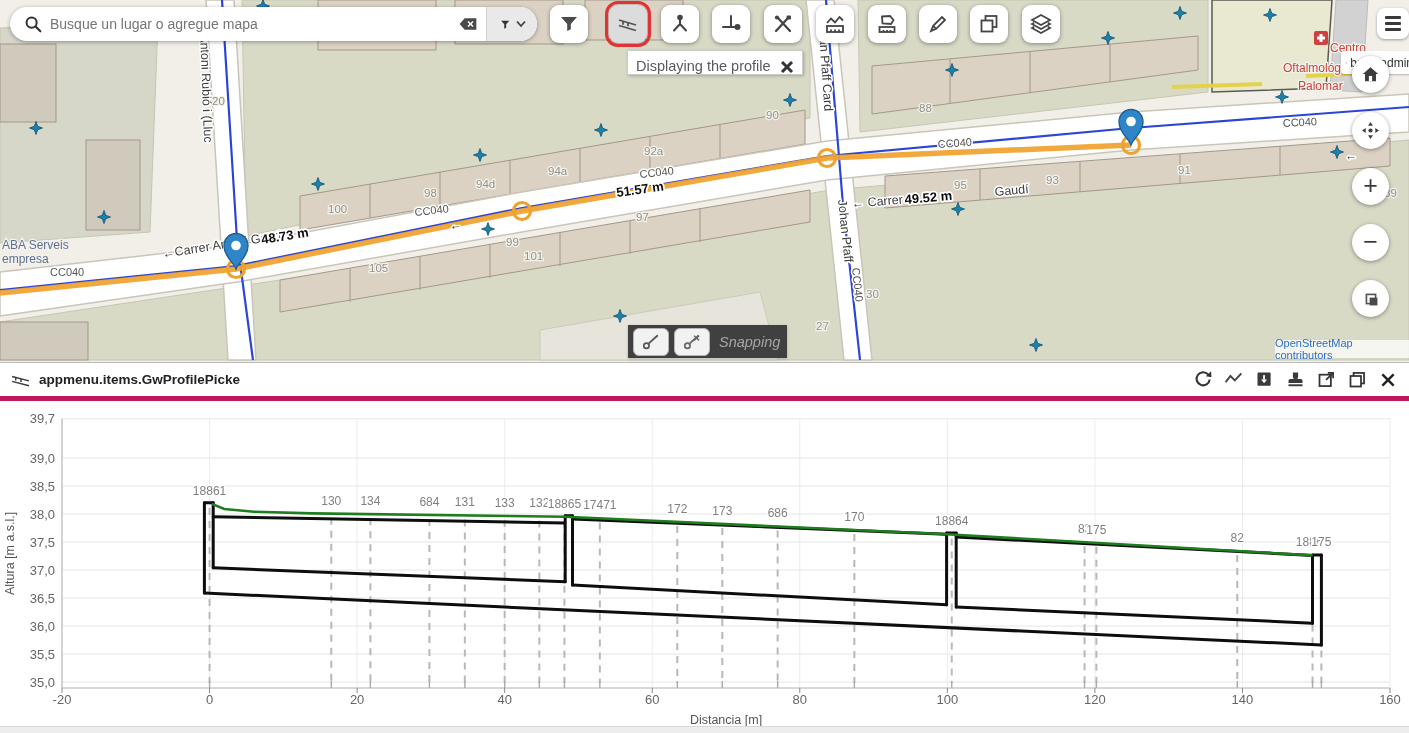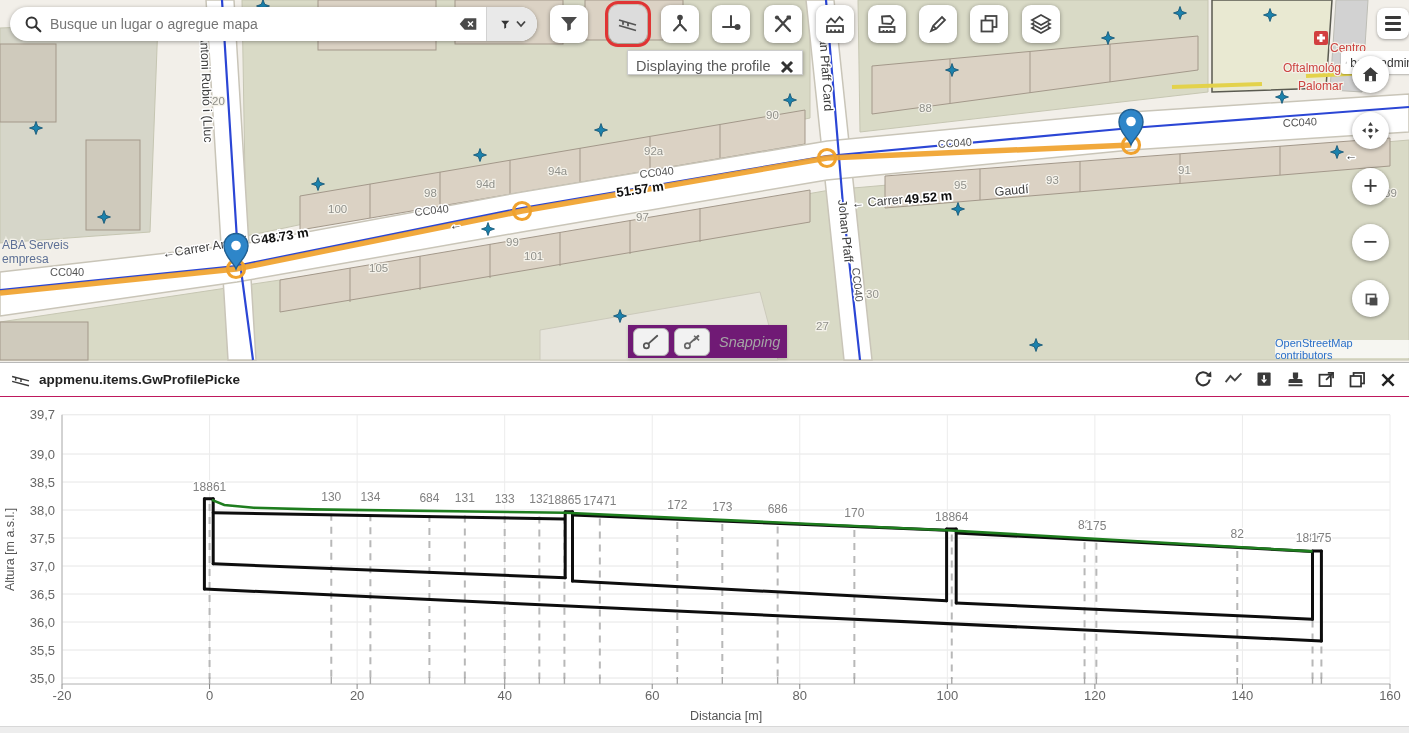--- a/index.html
+++ b/index.html
@@ -39,30 +39,30 @@
             align-items:center;gap:3.5px;cursor:pointer;}
   .menu-btn i{display:block;width:16px;height:2.4px;background:#3a3a3a;border-radius:1px;}
   .userchip{position:absolute;left:1341px;top:51px;width:68px;height:23px;background:#fff;border-radius:3px;
             box-shadow:0 1px 2px rgba(0,0,0,.25);display:flex;align-items:center;gap:3px;padding-left:4px;
             font-size:12px;color:#333;overflow:hidden;white-space:nowrap;}
   .cbtn{position:absolute;left:1352px;width:37px;height:37px;background:#fff;border-radius:50%;
         box-shadow:0 1px 4px rgba(0,0,0,.4);display:flex;align-items:center;justify-content:center;
         cursor:pointer;font-size:25px;color:#3a3a3a;}
   .cbtn span{margin-top:-3px;}
   
-  .snap{position:absolute;left:628px;top:325px;width:154px;height:33px;background:#701a75;
+  .snap{position:absolute;left:628px;top:325px;width:154px;height:33px;background:#404040;
         box-shadow:0 1px 3px rgba(0,0,0,.2);display:flex;align-items:center;gap:5px;padding-left:5px;}
   .snapbtn{width:34px;height:26px;background:#f2f2f2;border:1px solid #b5b5b5;border-radius:6px;
            display:flex;align-items:center;justify-content:center;cursor:pointer;}
   .snaplab{font-style:italic;font-size:14.5px;color:#a5a5a5;margin-left:4px;}
   .attrib{position:absolute;left:1275px;top:340px;width:134px;height:18px;background:rgba(255,255,255,.75);
           font-size:11px;color:#2a6fc9;display:flex;align-items:center;justify-content:flex-end;padding-right:3px;}
   
   .panel{position:absolute;left:0;top:362px;width:1409px;height:371px;background:#fff;border-top:1px solid #b9b9b9;box-sizing:border-box;}
-  .phead{height:33px;border-bottom:1px solid #be185d;display:flex;align-items:center;padding:0 10px;gap:7px;}
+  .phead{height:33px;border-bottom:5px solid #be185d;display:flex;align-items:center;padding:0 10px;gap:7px;}
   .ptitle{font-weight:bold;font-size:13.5px;color:#222;}
   .pactions{margin-left:auto;display:flex;gap:9px;align-items:center;}
   .pbtn{width:22px;height:22px;display:flex;align-items:center;justify-content:center;cursor:pointer;}
   .pfoot{position:absolute;left:0;bottom:0;width:100%;height:7px;background:#ededed;border-top:1px solid #d8d8d8;box-sizing:border-box;}
 </style>
 </head>
 <body>
 
 <div class="stage">
 

